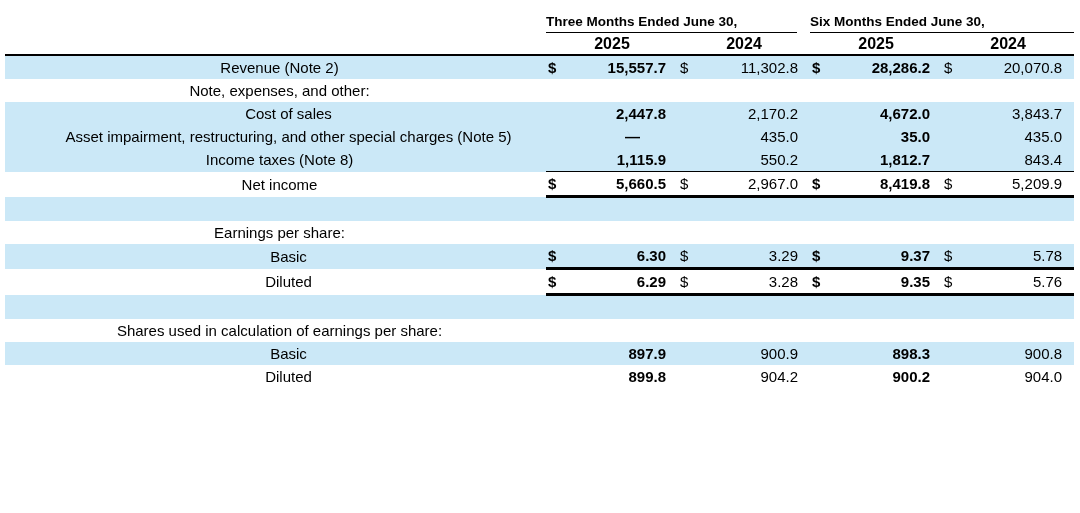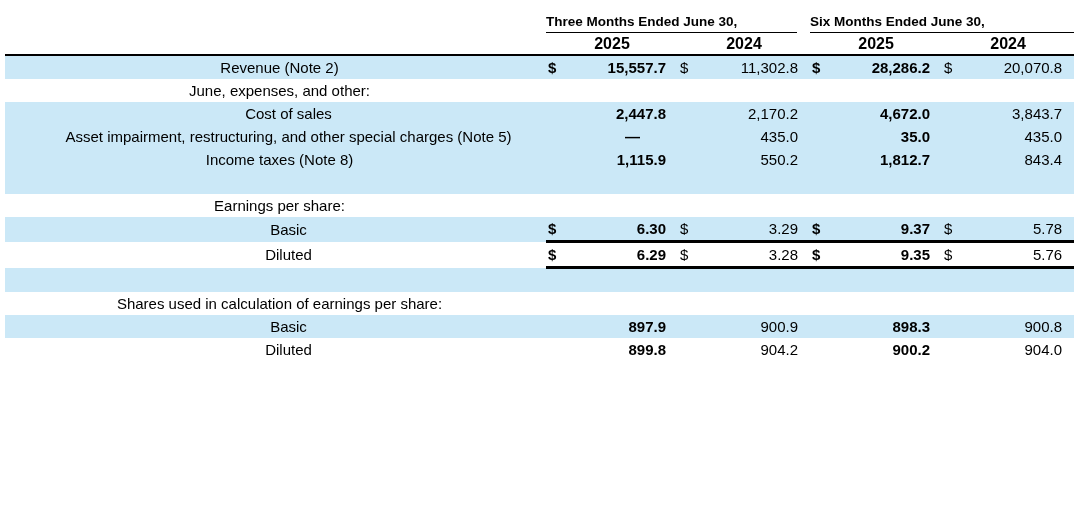--- a/index.html
+++ b/index.html
@@ -66,21 +66,21 @@
       <td class="num b">15,557.7</td>
       <td class="cur">$</td>
       <td class="num">11,302.8</td>
       <td class="cur b">$</td>
       <td class="num b">28,286.2</td>
       <td class="cur">$</td>
       <td class="num">20,070.8</td>
     </tr>
 
     <tr>
-      <td class="lbl">June, expenses, and other:</td>
+      <td class="lbl">Note, expenses, and other:</td>
       <td class="cur"></td>
         <td class="num"></td>
       <td class="cur"></td>
         <td class="num"></td>
       <td class="cur"></td>
         <td class="num"></td>
       <td class="cur"></td>
         <td class="num"></td>
     </tr>
 
@@ -119,20 +119,31 @@
       <td class="cur b"></td>
       <td class="num b">1,115.9</td>
       <td class="cur"></td>
       <td class="num">550.2</td>
       <td class="cur b"></td>
       <td class="num b">1,812.7</td>
       <td class="cur"></td>
       <td class="num">843.4</td>
     </tr>
 
+    <tr>
+      <td class="lbl">Net income</td>
+      <td class="cur b bt bb">$</td>
+      <td class="num b bt bb">5,660.5</td>
+      <td class="cur bt bb">$</td>
+      <td class="num bt bb">2,967.0</td>
+      <td class="cur b bt bb">$</td>
+      <td class="num b bt bb">8,419.8</td>
+      <td class="cur bt bb">$</td>
+      <td class="num bt bb">5,209.9</td>
+    </tr>
 
     <tr class="shade">
       <td class="lbl"></td>
       <td class="cur"></td>
         <td class="num"></td>
       <td class="cur"></td>
         <td class="num"></td>
       <td class="cur"></td>
         <td class="num"></td>
       <td class="cur"></td>

